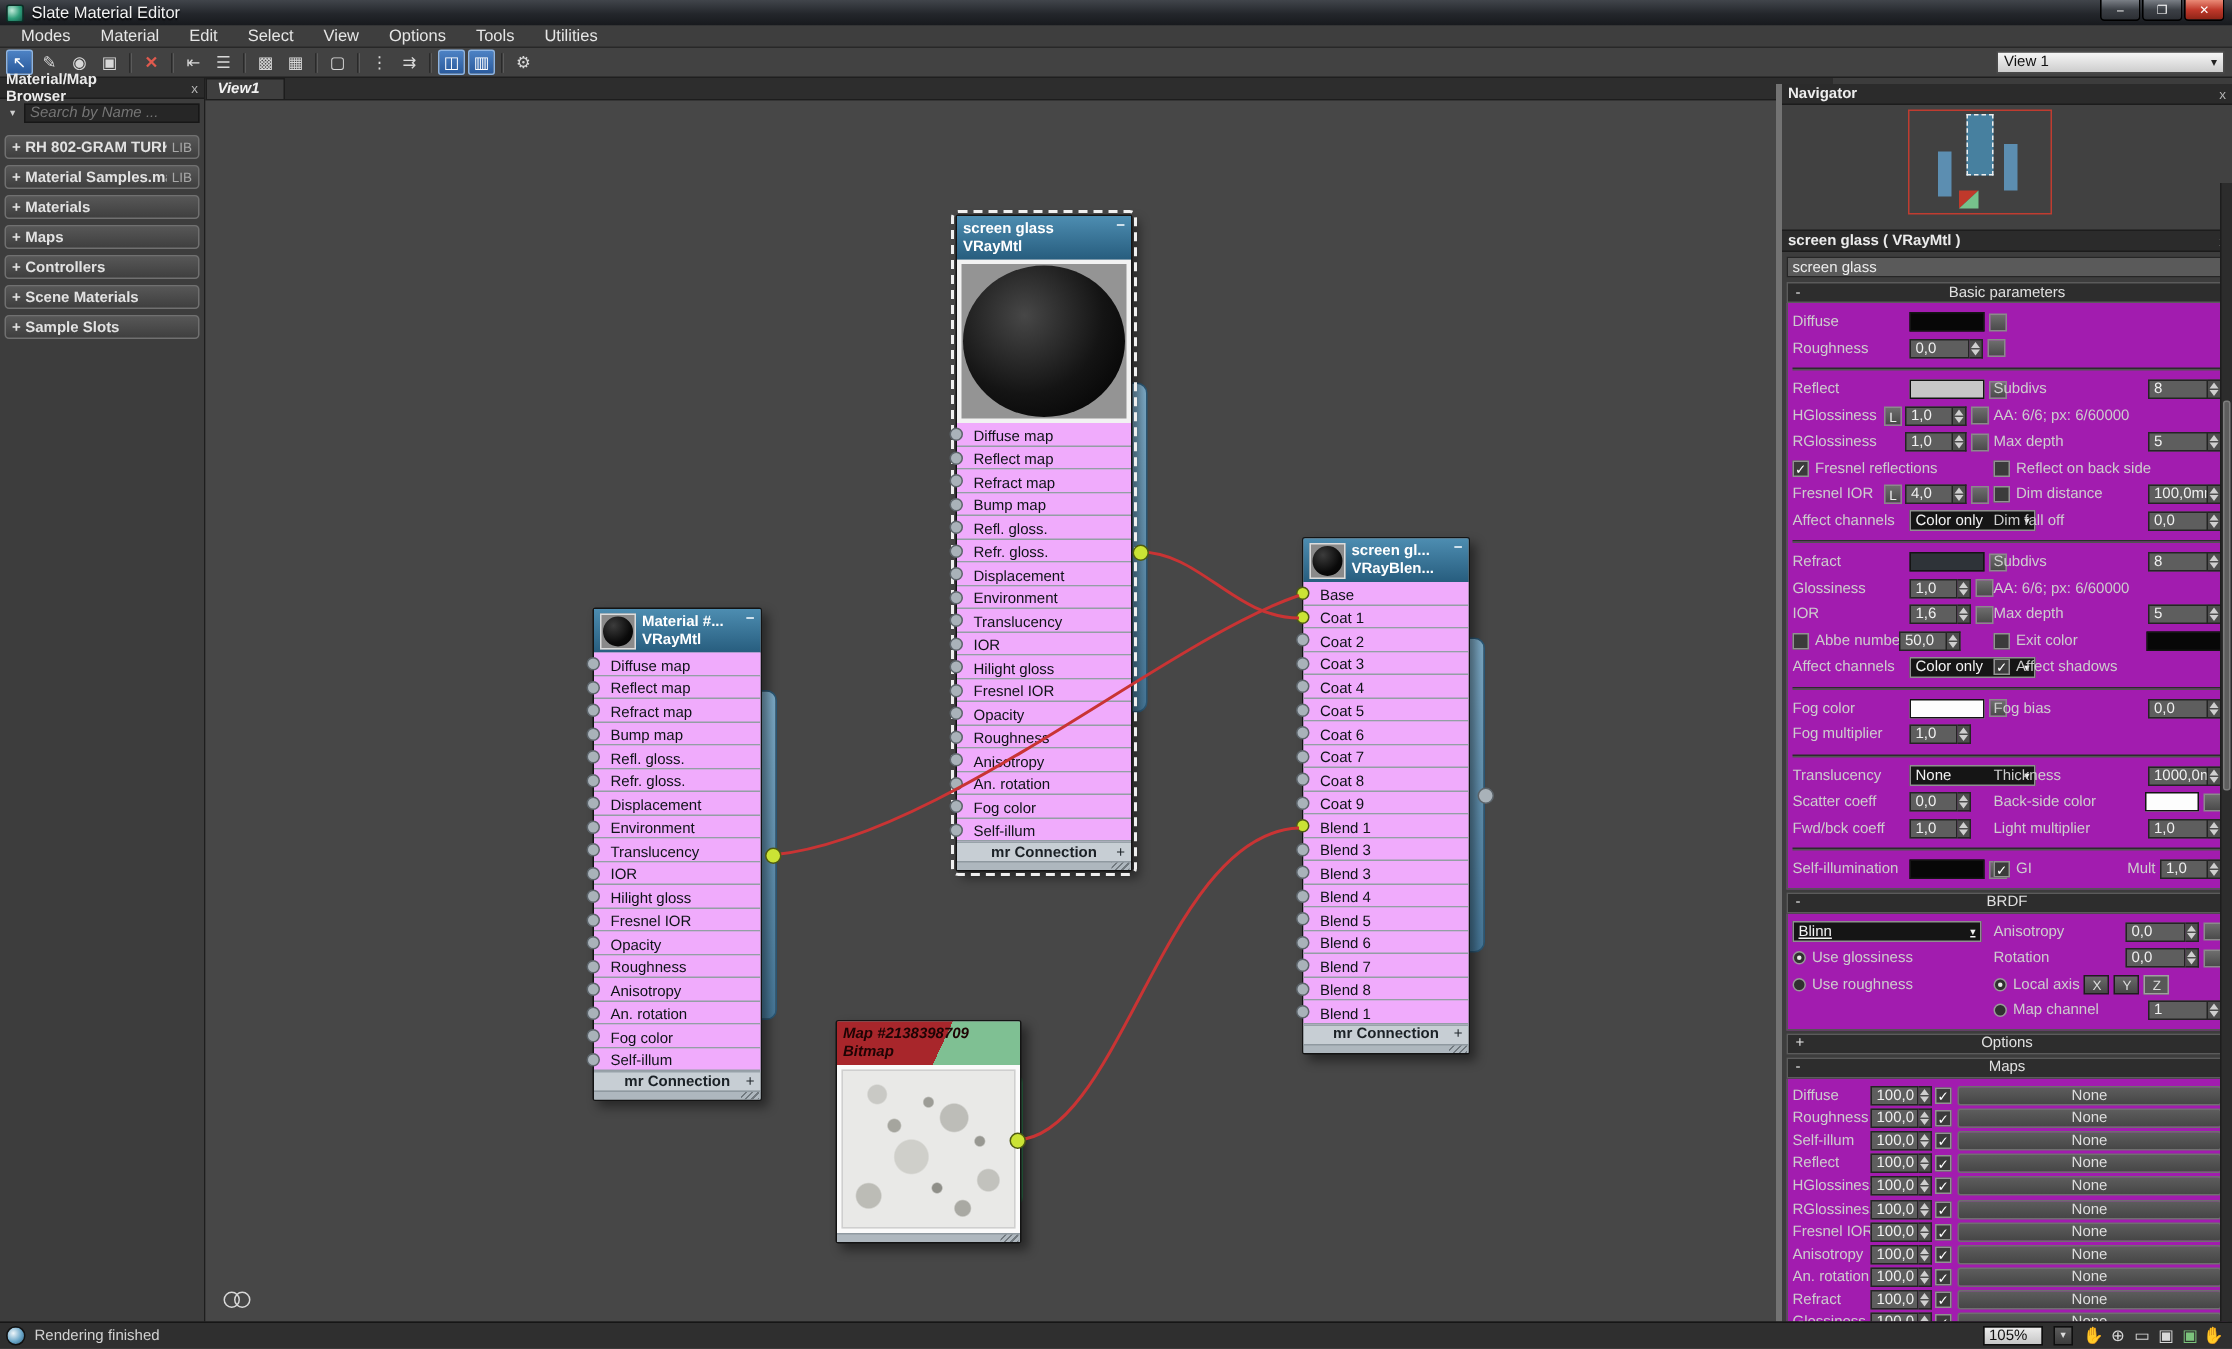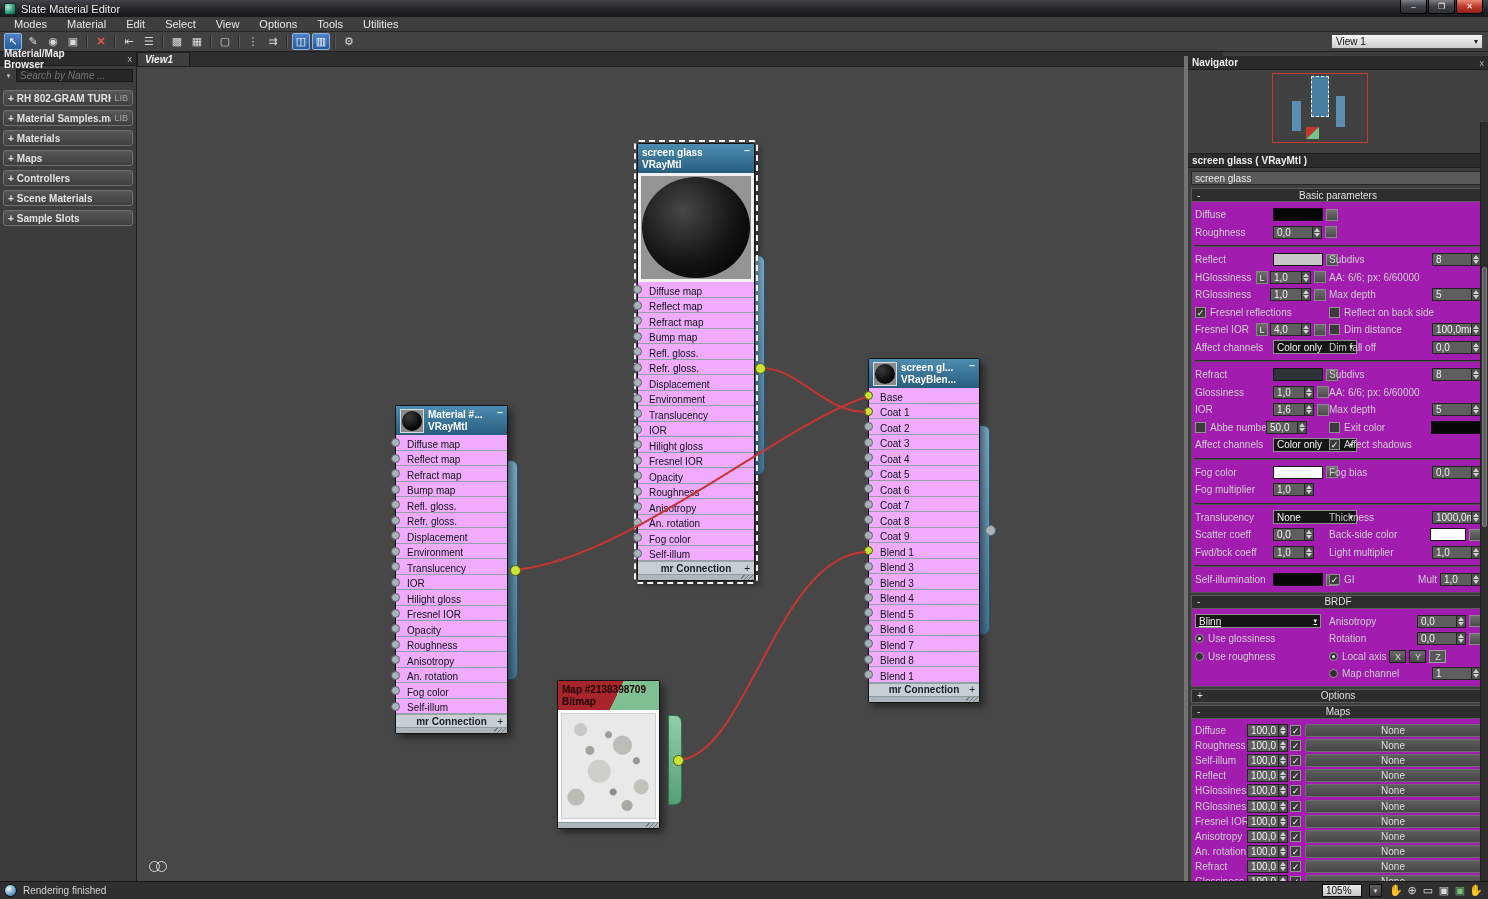--- a/index.html
+++ b/index.html
@@ -577,21 +577,21 @@
           <span>Blend 1</span>
         </div>
         </div>
       <div class="node-footer">
         <span>mr Connection</span>
         <span class="plus">+</span>
       </div>
       <div class="node-grip"></div>
     </div>
 
-    <div class="node" style="left:420px;top:613px;width:103px;">
+    <div class="node" style="left:420px;top:613px;width:124px;font-style:italic;">
       <div class="node-header bitmap-header">
         <div class="titles">
           <div class="t1">Map #2138398709</div>
           <div class="t2">Bitmap</div>
         </div>
       </div>
       <div class="bitmap-preview">
           <div class="bitmap-tex"></div>
         </div>
       <div class="node-grip"></div>

